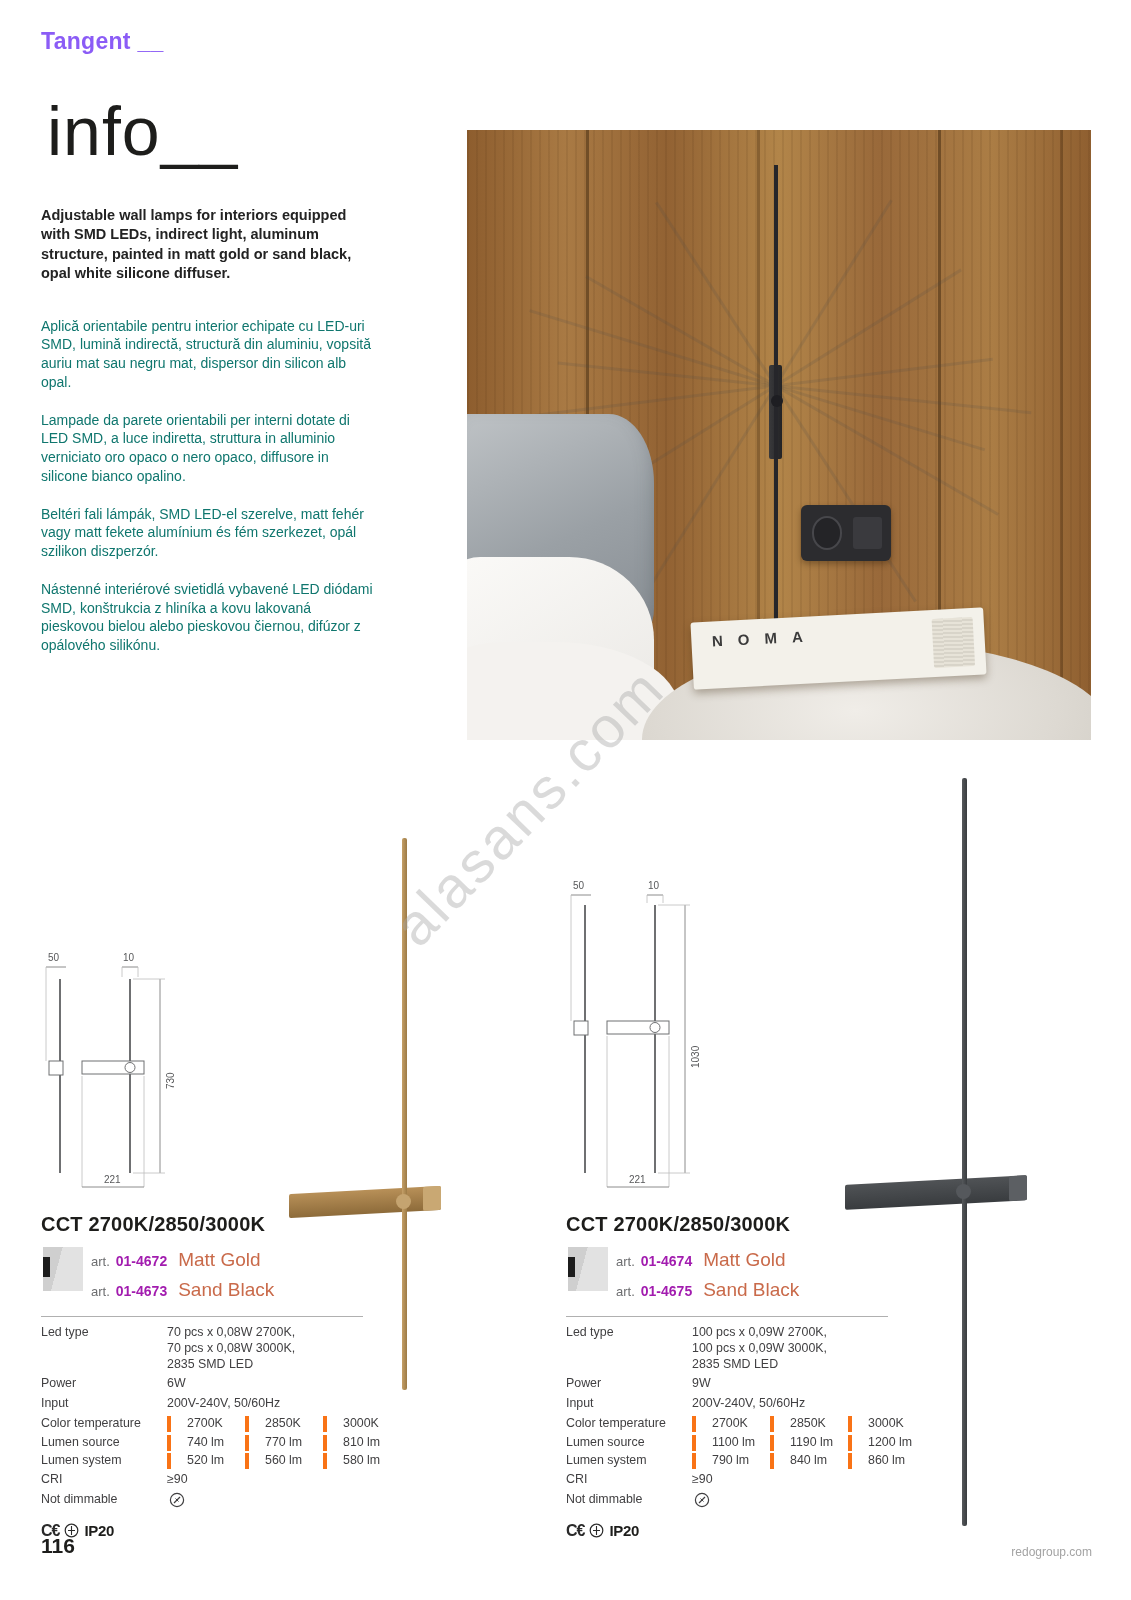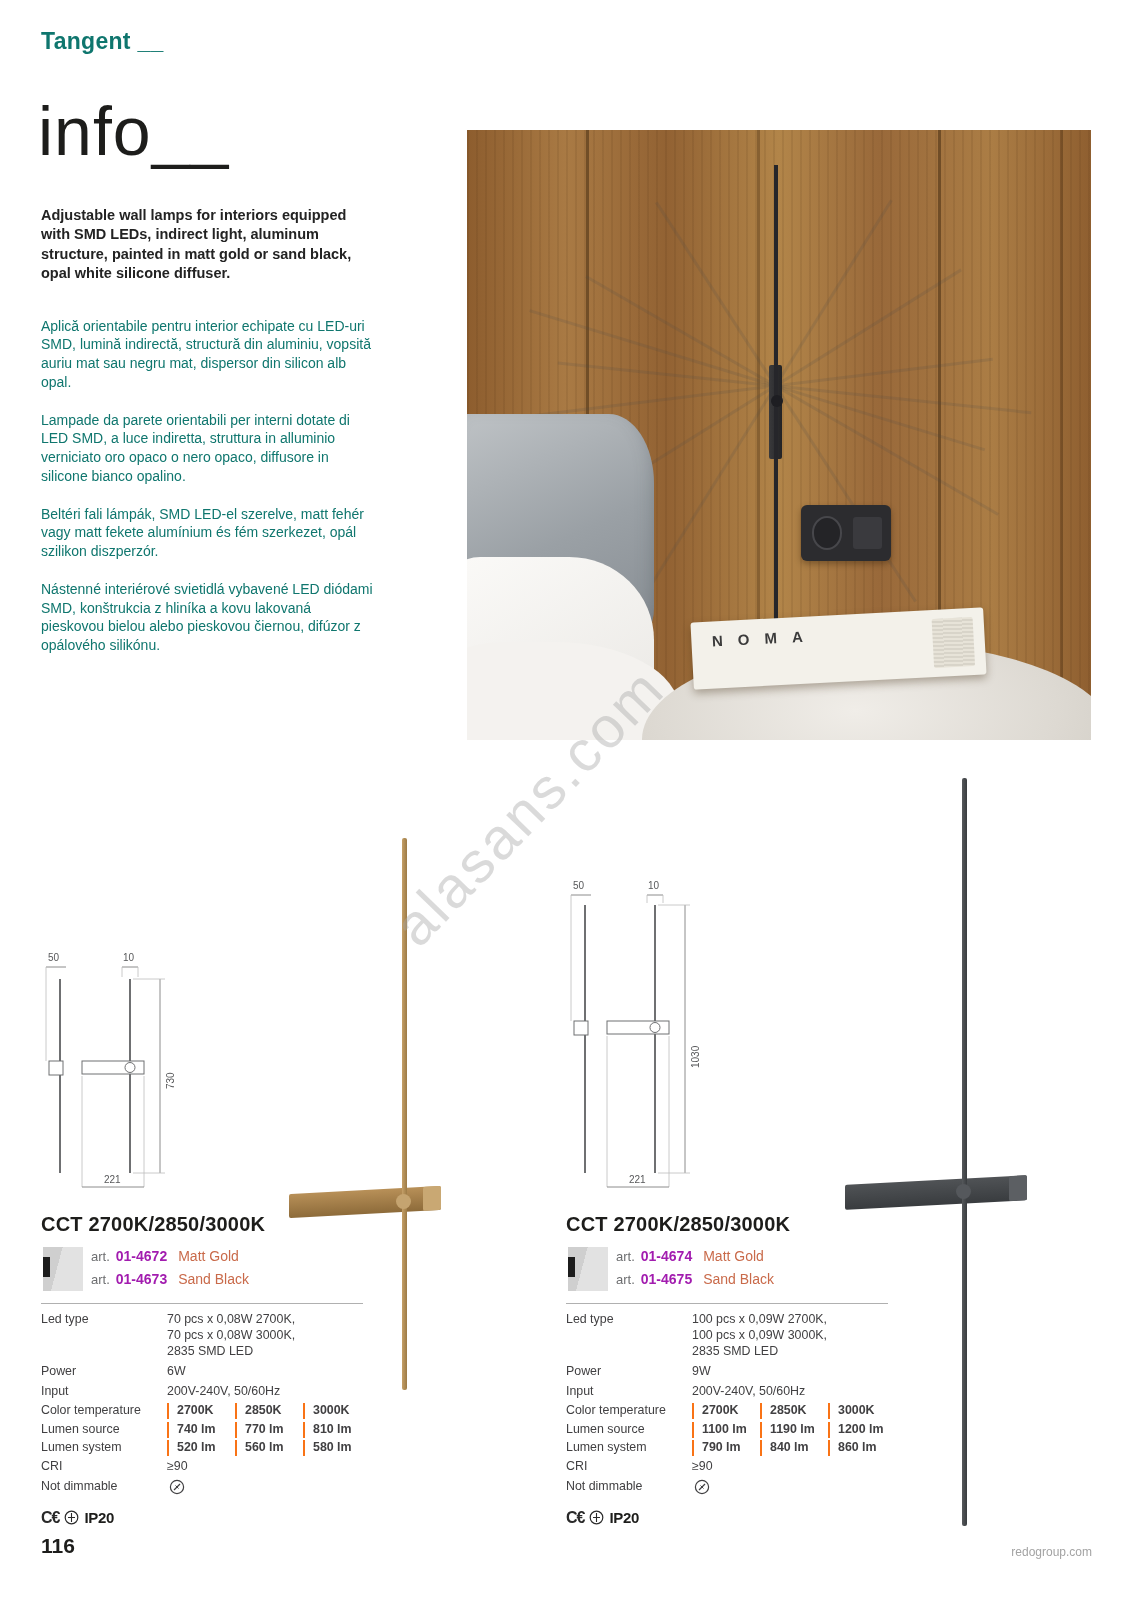--- a/index.html
+++ b/index.html
@@ -1,22 +1,22 @@
 <!DOCTYPE html>
 <html><head>
 <meta charset="utf-8">
 <style>
   html,body{margin:0;padding:0;}
   body{
     width:1131px;height:1600px;position:relative;overflow:hidden;
     background:#ffffff;font-family:"Liberation Sans",sans-serif;color:#1d1d1b;
   }
   
-  .brand{position:absolute;left:41px;top:28px;font-size:23px;font-weight:700;letter-spacing:.3px;color:#0f766e;}
-  .page-title{position:absolute;left:38px;top:92px;font-size:68px;font-weight:300;letter-spacing:1px;color:#1d1d1b;}
+  .brand{position:absolute;left:41px;top:28px;font-size:23px;font-weight:700;letter-spacing:.3px;color:#8b5cf6;}
+  .page-title{position:absolute;left:47px;top:92px;font-size:68px;font-weight:300;letter-spacing:1px;color:#1d1d1b;}
   .intro{position:absolute;left:41px;top:206px;width:334px;}
   .intro p{margin:0 0 19px;font-size:14px;line-height:1.34;color:#0f766e;}
   .intro p.en{font-weight:700;font-size:14.5px;color:#232323;margin-bottom:33px;}
   
   .photo{position:absolute;left:467px;top:130px;width:624px;height:610px;overflow:hidden;background:#a8793f;}
   .wood{position:absolute;inset:0;
     background:
       repeating-linear-gradient(90deg, rgba(70,40,12,.10) 0 2px, rgba(255,255,255,0) 2px 9px),
       linear-gradient(90deg,#8d5d2e 0%,#a97a44 16%,#926233 32%,#b28549 50%,#99693a 66%,#ab7d45 84%,#8f5f30 100%);
   }
@@ -62,27 +62,27 @@
   
   .block{position:absolute;top:1213px;width:322px;}
   .block-left{left:41px;}
   .block-right{left:566px;}
   .cct{margin:0;font-size:20px;font-weight:600;letter-spacing:.2px;color:#1d1d1b;}
   .art-area{position:relative;margin-top:9px;min-height:48px;}
   .swatch{position:absolute;left:2px;top:2px;width:40px;height:44px;background:linear-gradient(105deg,#cfcfcf 0 38%,#e2e2e2 38% 100%);}
   .swatch-bar{position:absolute;left:0;top:10px;width:7px;height:20px;background:#1c1c1c;}
   .art-row{margin-left:50px;font-size:13px;color:#6d6e70;line-height:1.6;}
   .art-code{font-weight:700;color:#a21caf;font-size:14px;margin-left:6px;}
-  .art-finish{color:#c96a4a;font-size:14px;margin-left:11px;}
+  .art-finish{color:#c96a4a;font-size:19px;margin-left:11px;}
   .divider{border:none;border-top:1px solid #b0b0b0;margin:10px 0 6px;}
   .spec-row{display:flex;align-items:flex-start;font-size:12.4px;color:#414042;padding:2px 0;line-height:1.28;}
   .spec-label{width:126px;flex:none;}
   .spec-value{flex:1;}
   .tri{display:flex;flex:1;}
-  .tri span{width:58px;border-left:2px solid #f97316;padding-left:8px;flex:none;font-weight:bold;}
+  .tri span{width:58px;border-left:4px solid #f97316;padding-left:16px;flex:none;}
   .tight{padding:1px 0;}
   .nd-icon{margin-left:2px;}
   .certs{display:flex;align-items:center;margin-top:7px;gap:5px;}
   .ce{font-size:16px;font-weight:700;letter-spacing:-1px;color:#2a2a2a;}
   .ip{font-size:15px;font-weight:800;color:#1d1d1b;letter-spacing:-.3px;}
   
   .page-num{position:absolute;left:41px;top:1534px;font-size:21px;font-weight:700;color:#1d1d1b;}
   .website{position:absolute;right:39px;top:1545px;font-size:12px;color:#a3a3a3;}
 </style>
 </head>

